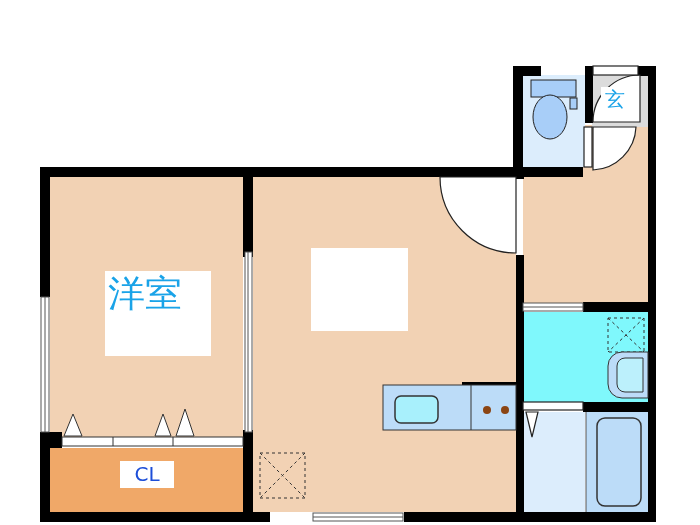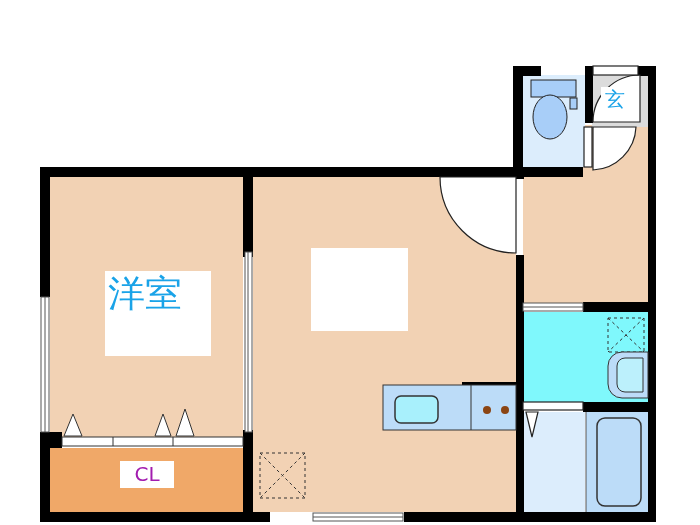--- a/index.html
+++ b/index.html
@@ -2,21 +2,21 @@
 <html><head>
 <meta charset="utf-8">
 <style>
   html, body { margin: 0; padding: 0; background: #ffffff; }
   body { width: 700px; height: 525px; position: relative; overflow: hidden; font-family: "DejaVu Sans", "Liberation Sans", sans-serif; }
   #plan { position: absolute; left: 0; top: 0; }
   .label-box { position: absolute; background: #ffffff; color: #1aa3e8; line-height: 1.05; }
   .lbl-yoshitsu { left: 105px; top: 246px; width: 106px; height: 85px; font-size: 37px; padding: 4px 0 0 3px; box-sizing: border-box; margin-top: 25px; }
   .lbl-ldk { left: 311px; top: 248px; width: 97px; height: 83px; font-size: 37px; padding: 0 0 0 4px; box-sizing: border-box; }
   .lbl-genkan { left: 601px; top: 87px; width: 28px; height: 25px; font-size: 20px; text-align: center; line-height: 25px; }
-  .lbl-cl { left: 120px; top: 461px; width: 54px; height: 27px; font-size: 20px; color: #a21caf; text-align: center; line-height: 27px; }
+  .lbl-cl { left: 120px; top: 461px; width: 54px; height: 27px; font-size: 20px; color: #1d4ed8; text-align: center; line-height: 27px; }
   .line2 { display: block; }
 </style>
 </head>
 <body>
 
 <svg id="plan" width="700" height="525" viewBox="0 0 700 525">
 
   <rect x="50" y="177" width="193" height="265" fill="#f2d2b4"></rect>
   <rect x="50" y="448" width="193" height="64" fill="#f0a868"></rect>
   <rect x="253" y="177" width="263" height="335" fill="#f2d2b4"></rect>

